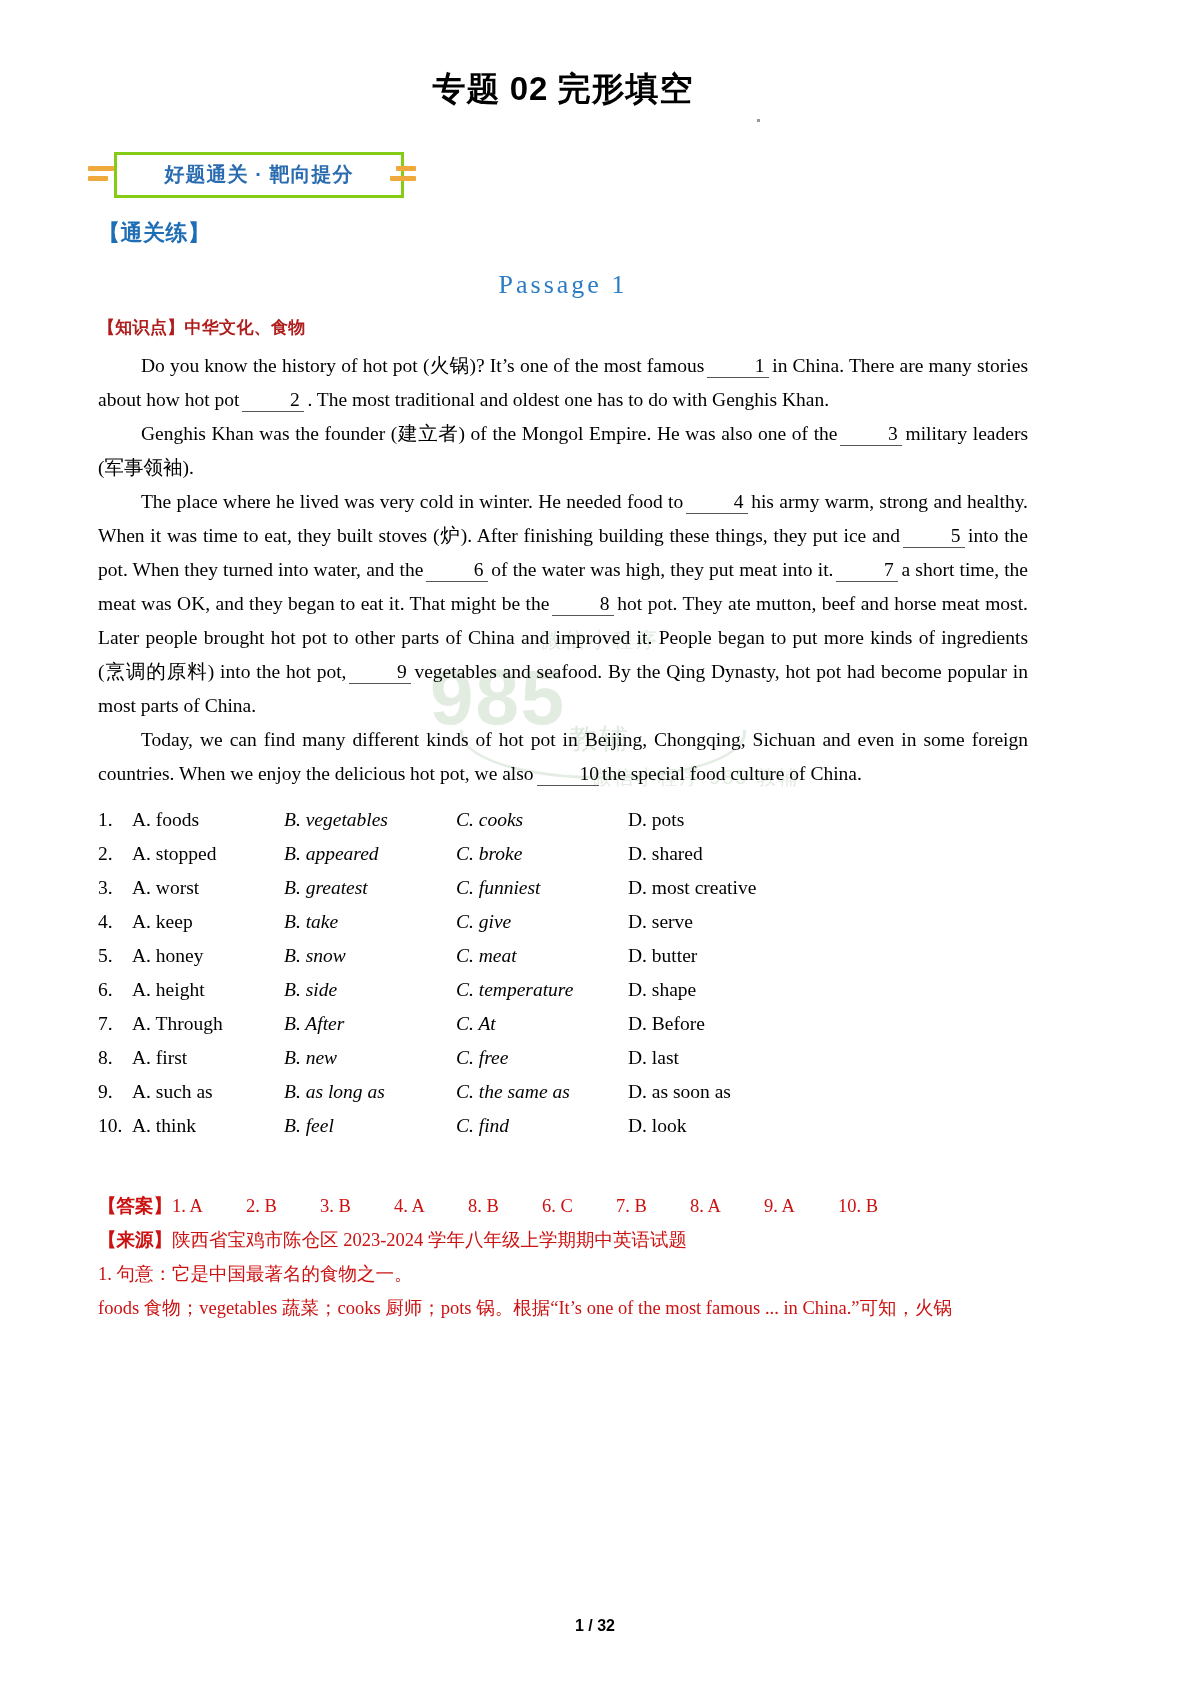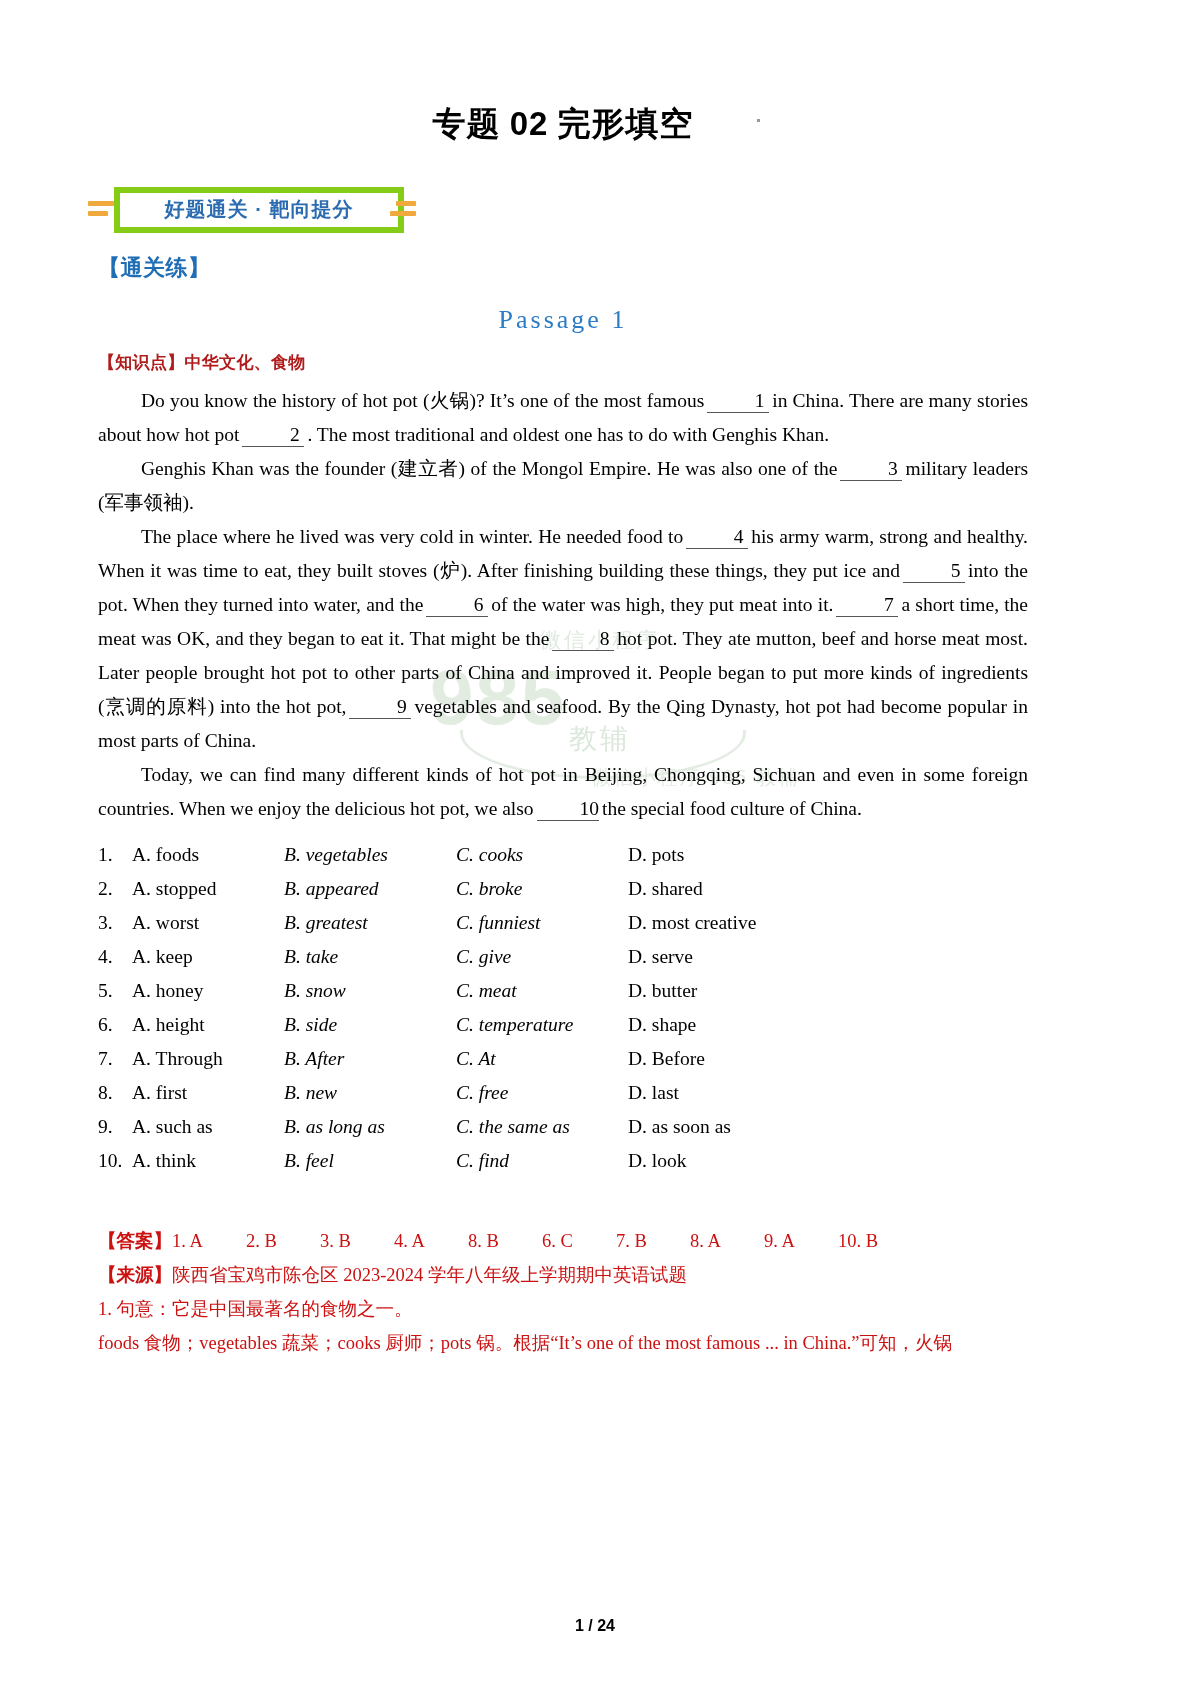--- a/index.html
+++ b/index.html
@@ -94,41 +94,41 @@
   }
 
   
   .doc-title {
     position: relative;
     z-index: 2;
     text-align: center;
     font-size: 33px;
     font-weight: bold;
     letter-spacing: 1px;
-    padding-top: 104px;
+    padding-top: 69px;
     line-height: 1.2;
   }
   .doc-title .num {
     font-family: "Liberation Sans", sans-serif;
   }
 
   
   .banner-wrap {
     position: relative;
     z-index: 2;
     margin-top: 42px;
     height: 56px;
   }
   .banner {
     position: absolute;
     left: 16px;
     top: 0;
     width: 290px;
     height: 46px;
-    border: 6px solid #84cc16;
+    border: 3px solid #84cc16;
     box-sizing: border-box;
     display: flex;
     align-items: center;
     justify-content: center;
   }
   .banner-text {
     font-family: "Liberation Sans", sans-serif;
     font-weight: bold;
     font-size: 20px;
     color: #2b6cb0;
@@ -410,15 +410,15 @@
       </div>
       <div class="expl-line">
         <span class="tag">【来源】</span><span>陕西省宝鸡市陈仓区 2023-2024 学年八年级上学期期中英语试题</span>
       </div>
       <div class="expl-line">1. 句意：它是中国最著名的食物之一。</div>
       <div class="expl-line">foods 食物；vegetables 蔬菜；cooks 厨师；pots 锅。根据“It’s one of the most famous ... in China.”可知，火锅</div>
     </div>
 
   </div>
 
-  <div class="footer">1 / 24</div>
+  <div class="footer">1 / 32</div>
 
 </div>
 
 </body></html>

